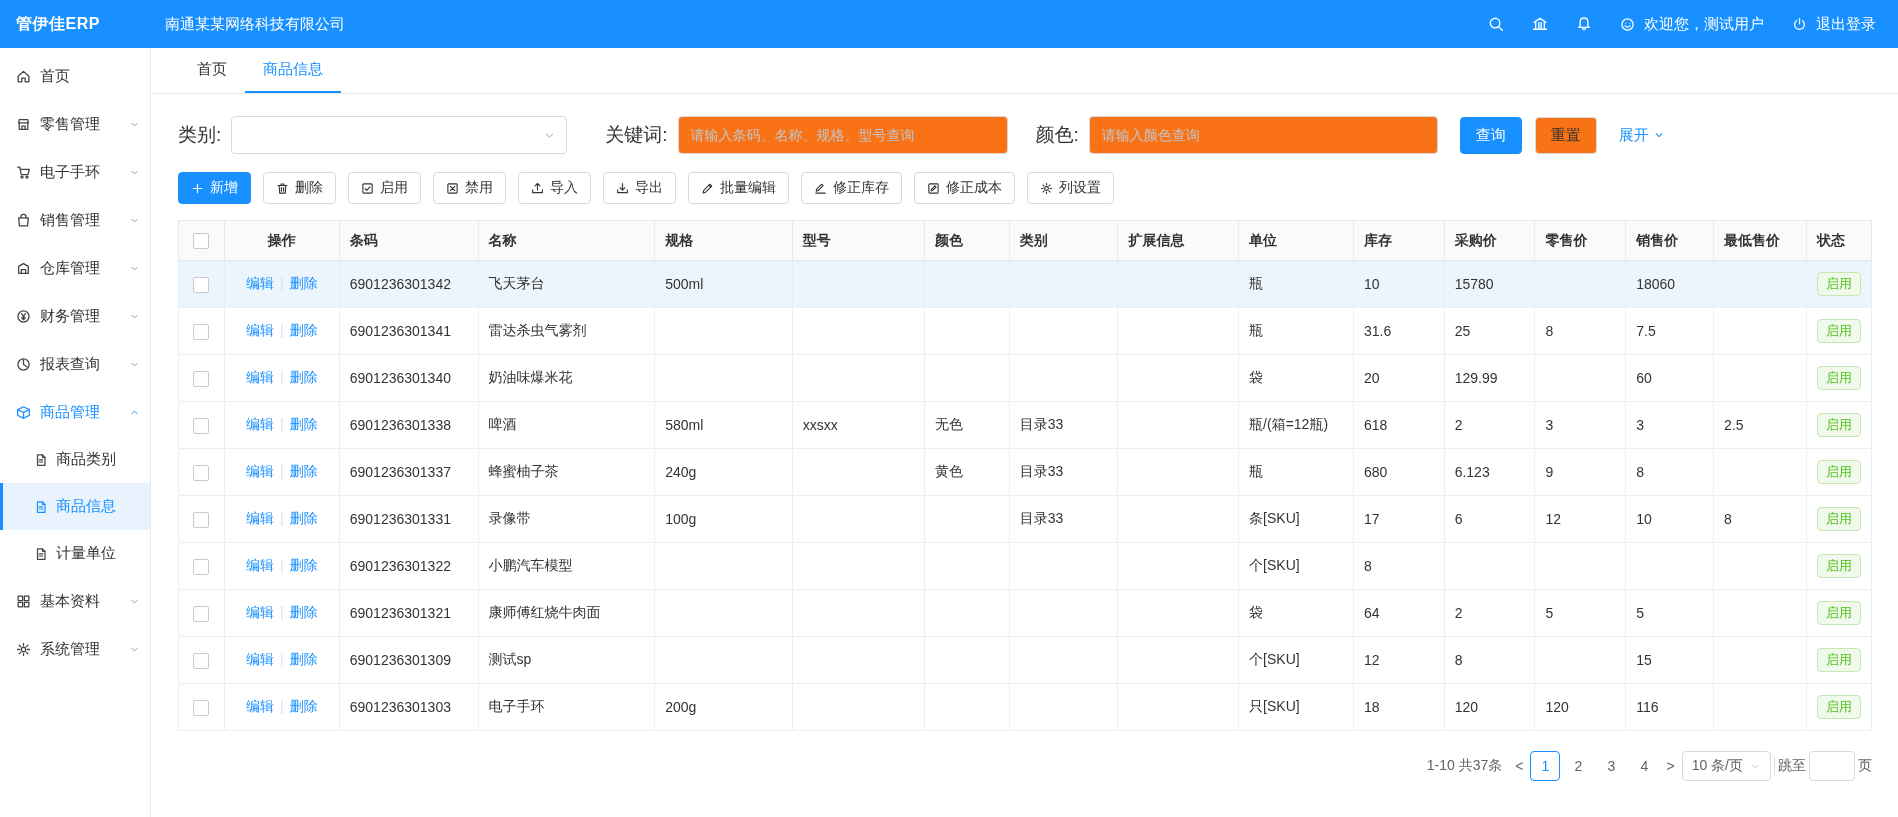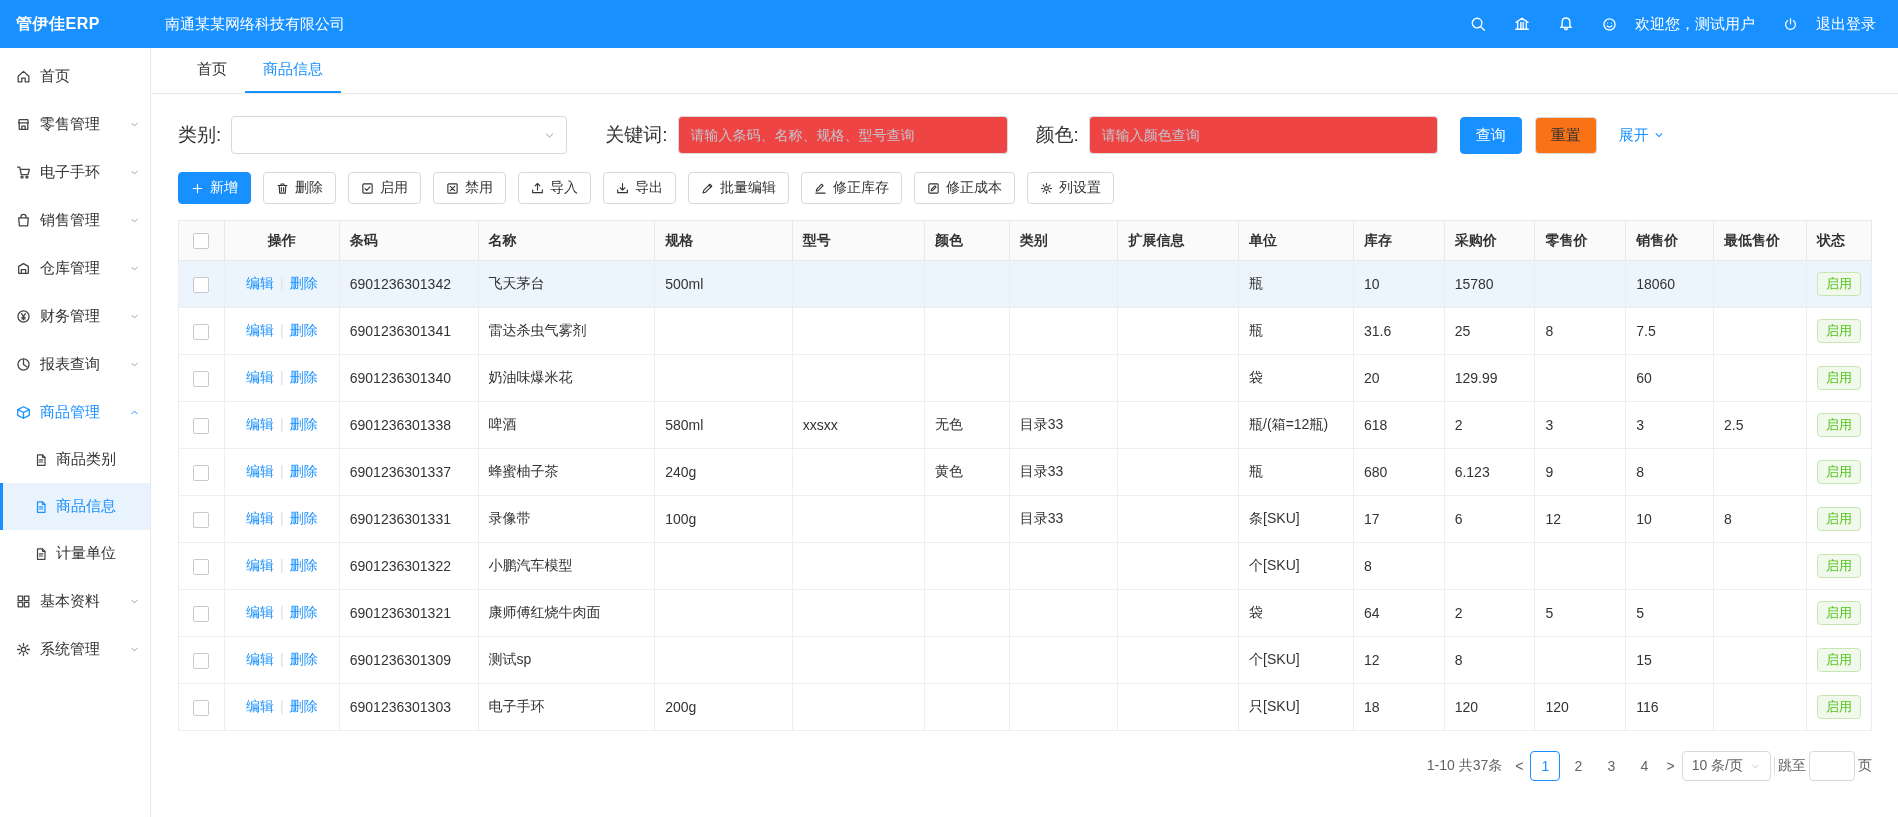--- a/index.html
+++ b/index.html
@@ -7,21 +7,21 @@
   html,body { width:1898px; height:817px; }
   body { font-family:"Liberation Sans","DejaVu Sans",sans-serif; font-size:14px; color:#333; background:#fff; overflow:hidden; }
   .icon svg, [data-icon] svg { display:block; }
 
   
   .topbar { height:48px; background:var(--primary); display:flex; align-items:center; color:#fff; }
   .logo { width:151px; padding-left:16px; font-size:16px; font-weight:bold; letter-spacing:.5px; flex-shrink:0; }
   .company { font-size:15px; margin-left:14px; }
   .top-right { margin-left:auto; display:flex; align-items:center; padding-right:22px; font-size:15px; }
   .top-icon { margin-left:28px; font-size:16px; cursor:pointer; display:flex; }
-  .top-user { display:flex; align-items:center; gap:18px; margin-left:28px; cursor:pointer; white-space:nowrap; }
+  .top-user { display:flex; align-items:center; gap:9px; margin-left:28px; cursor:pointer; white-space:nowrap; }
   .top-user [data-icon] { font-size:15px; display:flex; }
 
   
   .layout { display:flex; height:769px; }
   .sidebar { width:151px; flex-shrink:0; background:#fff; border-right:1px solid #e8e8e8; padding-top:4px; }
   .side-item { height:48px; display:flex; align-items:center; padding:0 10px 0 16px; gap:9px; font-size:15px; color:#333; cursor:pointer; }
   .side-item .icon { font-size:15px; display:flex; color:#444; }
   .side-item .arrow { margin-left:auto; color:#999; font-size:11px; }
   .side-item.expanded, .side-item.expanded .icon, .side-item.expanded .arrow { color:var(--primary); }
   .side-sub { height:47px; display:flex; align-items:center; padding-left:34px; gap:8px; font-size:15px; color:#333; cursor:pointer; position:relative; }
@@ -36,21 +36,21 @@
   .tab.active { color:var(--primary); border-bottom-color:var(--primary); }
 
   .content { padding:22px 26px 0 27px; }
 
   
   .filters { display:flex; align-items:center; }
   .f-label { font-size:19px; color:#333; margin-right:10px; white-space:nowrap; }
   .kw { margin-left:38px; } .cl { margin-left:28px; }
   .select { width:336px; height:38px; border:1px solid #d9d9d9; border-radius:4px; background:#fff; position:relative; cursor:pointer; }
   .select .chev { position:absolute; right:10px; top:12px; color:#c0c4cc; font-size:13px; }
-  .f-input { height:38px; border:1px solid #d9d9d9; border-radius:4px; background:#ef4444; padding:0 12px; font-size:14px; color:#333; outline:none; font-family:inherit; }
+  .f-input { height:38px; border:1px solid #d9d9d9; border-radius:4px; background:#f97316; padding:0 12px; font-size:14px; color:#333; outline:none; font-family:inherit; }
   .f-input::placeholder { color:#c0c6cf; }
   .kw-input { width:330px; } .color-input { width:349px; }
   .btn { height:37px; border-radius:4px; font-size:15px; cursor:pointer; border:1px solid #d9d9d9; background:#f97316; color:#333; padding:0 15px; font-family:inherit; }
   .btn.primary { background:var(--primary); border-color:var(--primary); color:#fff; }
   .search-btn { margin-left:22px; } .reset-btn { margin-left:13px; }
   .expand-link { margin-left:22px; color:var(--primary); font-size:15px; display:flex; align-items:center; gap:4px; cursor:pointer; }
   .expand-link [data-icon] { font-size:12px; display:flex; }
 
   
   .toolbar { display:flex; gap:12px; margin-top:18px; }

